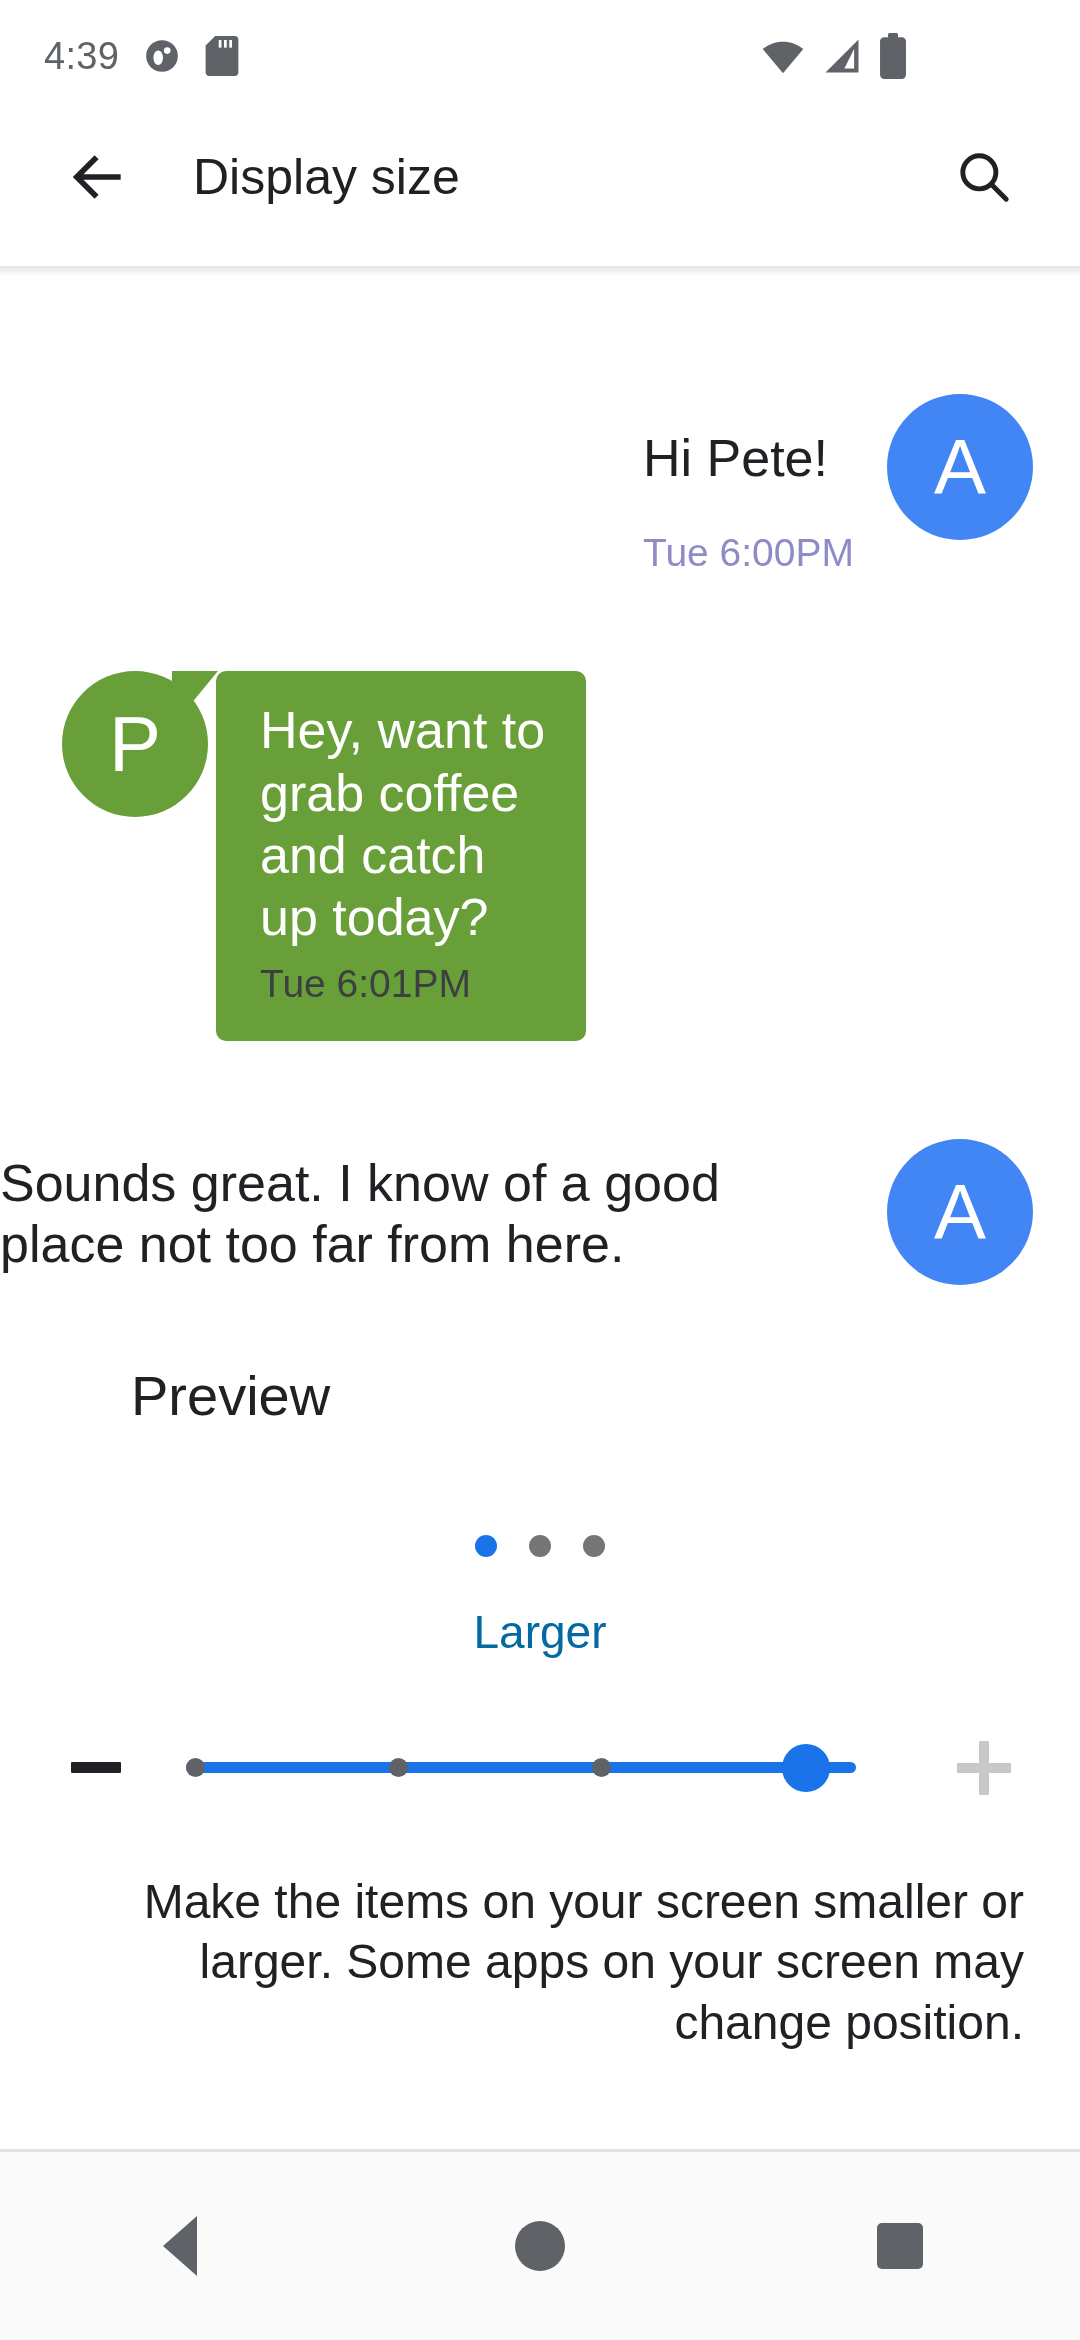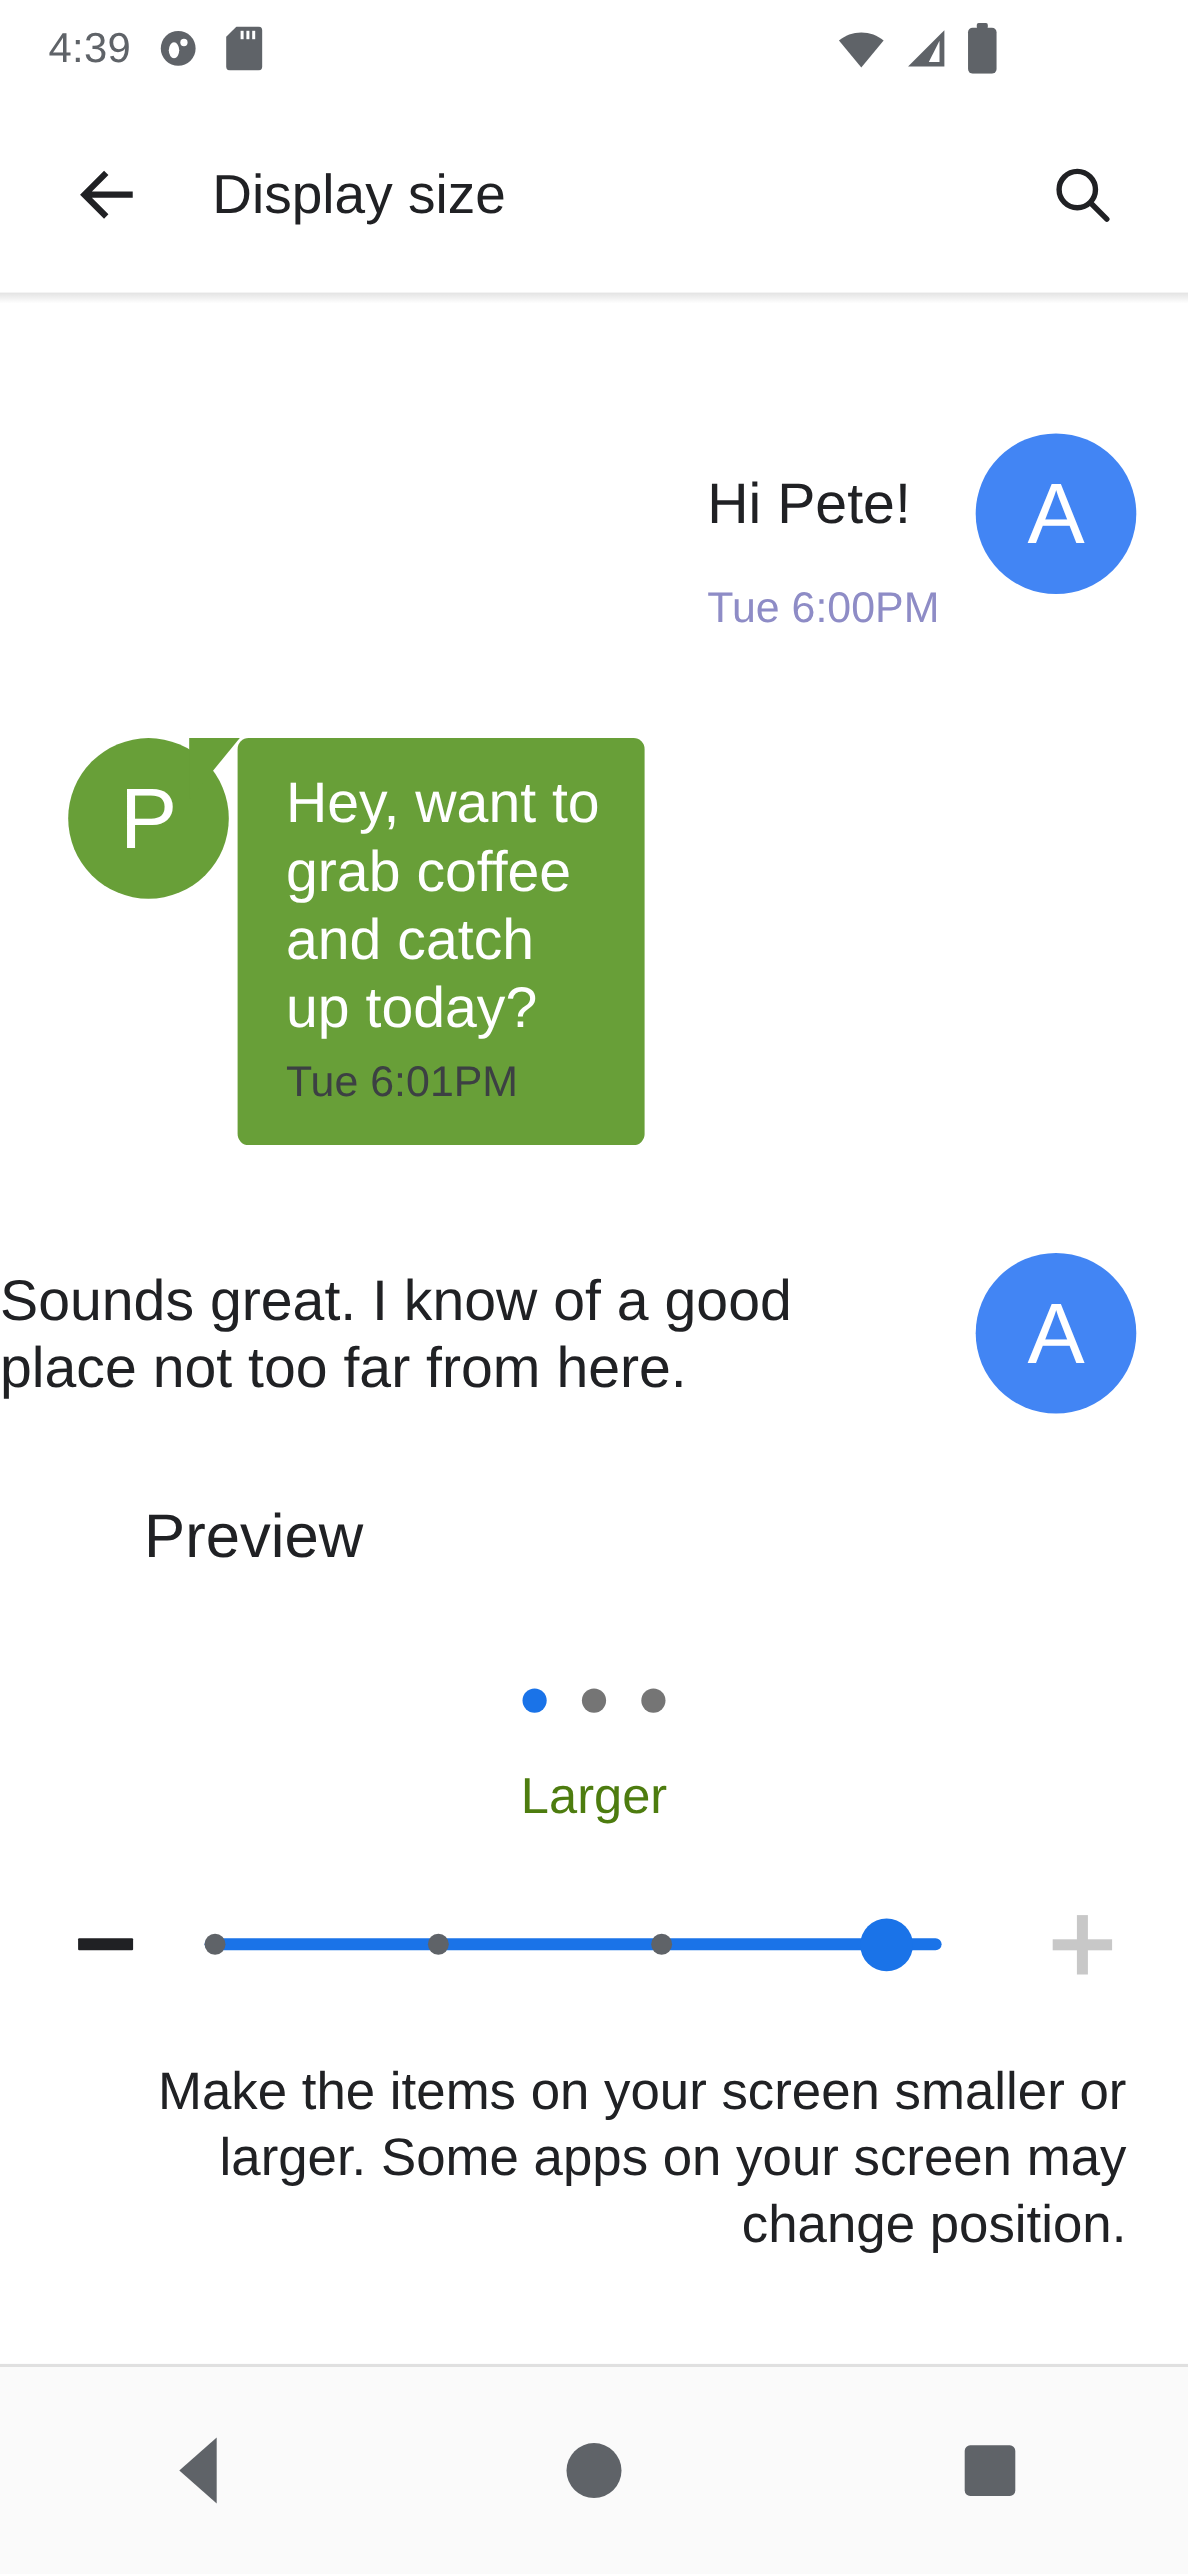--- a/index.html
+++ b/index.html
@@ -12,21 +12,21 @@
     background: #ffffff;
     font-family: "Liberation Sans", sans-serif;
     overflow: hidden;
     position: relative;
     -webkit-font-smoothing: antialiased;
   }
 
   
   .status-bar {
     position: absolute;
-    top: 0; left: 0;
+    top: 12px; left: 0;
     width: 944px;
     height: 88px;
     display: flex;
     align-items: center;
     justify-content: space-between;
     padding: 0 36px 0 44px;
     box-sizing: border-box;
     background: #ffffff;
   }
   .status-left {
@@ -217,21 +217,21 @@
     height: 22px;
     border-radius: 50%;
     background: #757575;
   }
   .dot.active { background: #1a73e8; }
 
   
   .size-label {
     text-align: center;
     font-size: 46px;
-    color: #4d7c0f;
+    color: #0369a1;
     margin-top: 50px;
     line-height: 1.1;
   }
 
   
   .slider-row {
     display: flex;
     align-items: center;
     margin-top: 50px;
     height: 120px;

